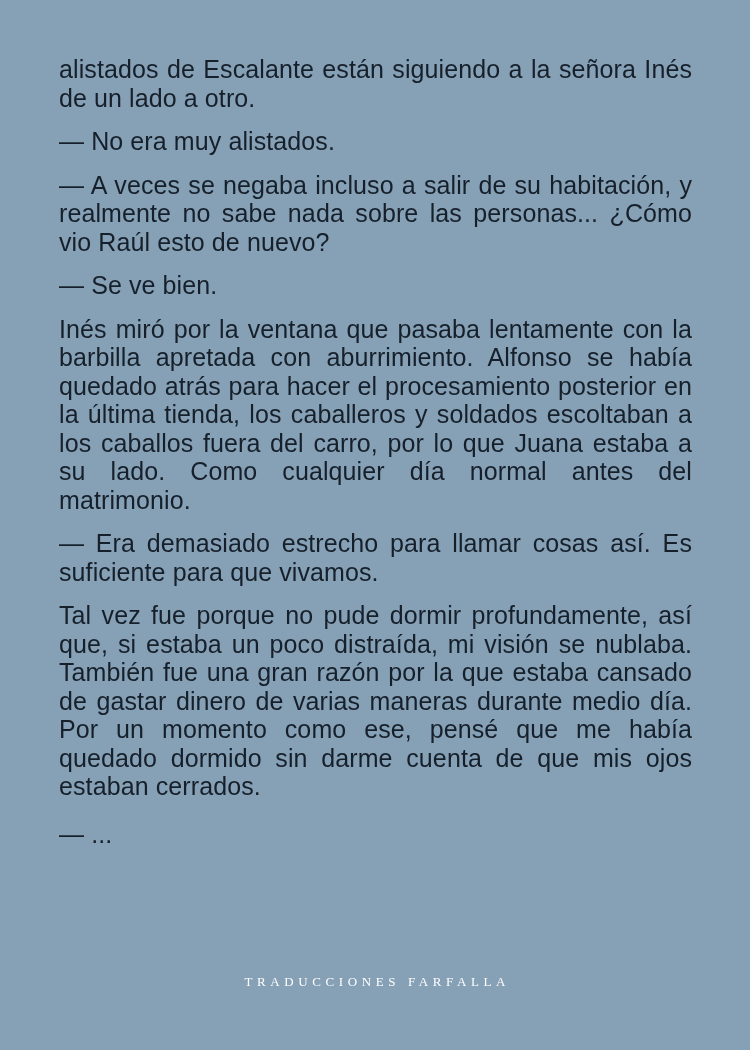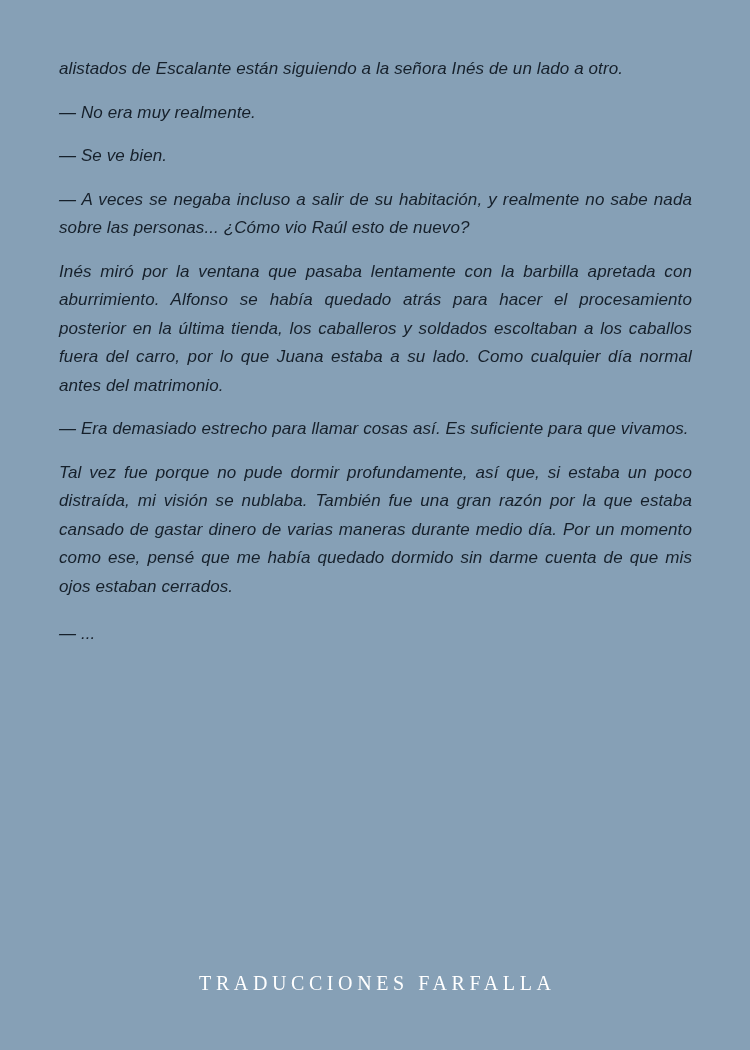--- a/index.html
+++ b/index.html
@@ -21,63 +21,62 @@
     background: #86a0b6;
   }
   .content {
     position: absolute;
     left: 59px;
     top: 55px;
     width: 633px;
   }
   .para {
     margin: 0 0 15px 0;
-    font-size: 17px;
+    font-size: 25px;
     line-height: 28.5px;
     color: #16202b;
     text-align: justify;
     text-justify: inter-word;
     letter-spacing: 0.1px;
     -webkit-hyphens: none;
     hyphens: none;
-    font-style: italic;
   }
   .para.last-dash {
     margin-top: 19px;
     text-align: left;
   }
   .para.nojustify {
     text-align: left;
   }
   .footer {
     position: absolute;
     left: 0;
     top: 972px;
     width: 750px;
     text-align: center;
   }
   .footer-text {
     display: inline-block;
     font-family: "Liberation Serif", serif;
-    font-size: 20px;
+    font-size: 13px;
     letter-spacing: 4.6px;
     color: #ffffff;
     text-indent: 4.6px;
   }
 </style>
 </head>
 <body>
 
 <div class="page">
 
   <div class="content">
     <p class="para">alistados de Escalante están siguiendo a la señora Inés de un lado a otro.</p>
-    <p class="para nojustify">— No era muy realmente.</p>
+    <p class="para nojustify">— No era muy alistados.</p>
+    <p class="para">— A veces se negaba incluso a salir de su habitación, y realmente no sabe nada sobre las personas... ¿Cómo vio Raúl esto de nuevo?</p>
     <p class="para nojustify">— Se ve bien.</p>
-    <p class="para">— A veces se negaba incluso a salir de su habitación, y realmente no sabe nada sobre las personas... ¿Cómo vio Raúl esto de nuevo?</p>
     <p class="para">Inés miró por la ventana que pasaba lentamente con la barbilla apretada con aburrimiento. Alfonso se había quedado atrás para hacer el procesamiento posterior en la última tienda, los caballeros y soldados escoltaban a los caballos fuera del carro, por lo que Juana estaba a su lado. Como cualquier día normal antes del matrimonio.</p>
     <p class="para">— Era demasiado estrecho para llamar cosas así. Es suficiente para que vivamos.</p>
     <p class="para">Tal vez fue porque no pude dormir profundamente, así que, si estaba un poco distraída, mi visión se nublaba. También fue una gran razón por la que estaba cansado de gastar dinero de varias maneras durante medio día. Por un momento como ese, pensé que me había quedado dormido sin darme cuenta de que mis ojos estaban cerrados.</p>
     <p class="para last-dash">— ...</p>
   </div>
 
   <div class="footer">
     <span class="footer-text">TRADUCCIONES FARFALLA</span>
   </div>
 

